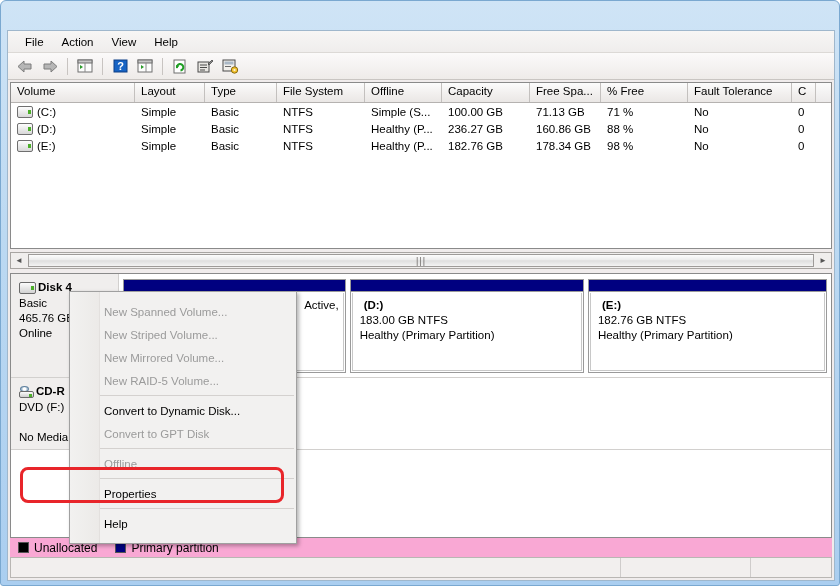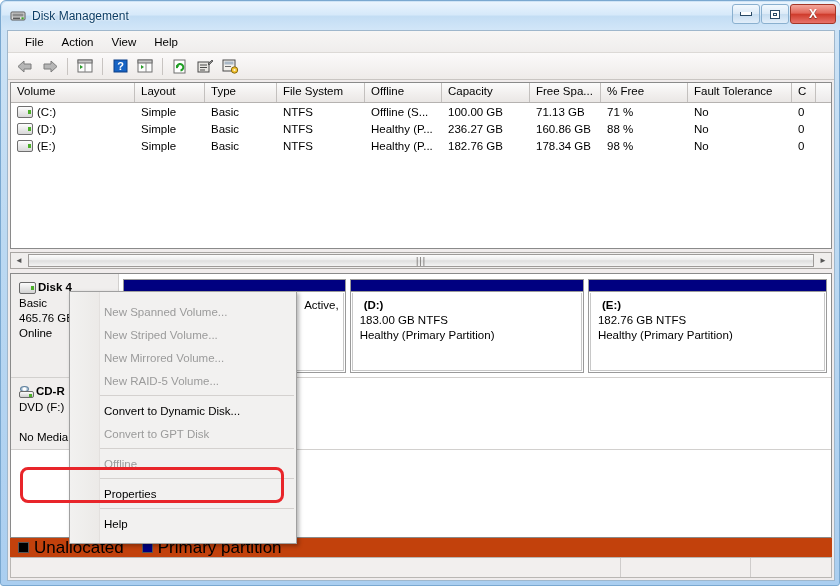--- a/index.html
+++ b/index.html
@@ -301,23 +301,23 @@
   }
   .part-label { font-weight: bold; padding-left: 4px; }
 
   
   #legend {
     height: 19px;
     display: flex;
     align-items: center;
     gap: 5px;
     padding-left: 8px;
-    font-size: 17px;
-    flex: 0 0 auto;
-    background: #c2410c;
+    font-size: 12px;
+    flex: 0 0 auto;
+    background: #f9a8d4;
     margin: 0 2px;
   }
   .sw { width: 11px; height: 11px; border: 1px solid #555; box-sizing: border-box; flex: 0 0 auto;}
   .leg-gap { width: 8px; }
 
   
   #statusbar {
     height: 21px;
     margin: 0 2px 2px 2px;
     background: #f2efee;
@@ -378,42 +378,20 @@
     left: 0; top: 0; bottom: 0; width: 29px;
     background: linear-gradient(to right, #f2f1f0, #eceaE8);
     border-right: 1px solid #e3e0de;
   }
 </style>
 </head>
 <body>
 
 <div id="window">
 
-  <div id="titlebar">
-    <div id="title-icon">
-      <svg width="16" height="16" viewBox="0 0 16 16">
-        <rect x="1" y="4" width="14" height="8" rx="1" fill="#dcdcdc" stroke="#5a5a5a"></rect>
-        <rect x="2.5" y="5.5" width="11" height="3" fill="#8c8c8c"></rect>
-        <rect x="3" y="9.5" width="7" height="1.6" fill="#5a5a5a"></rect>
-        <rect x="11.5" y="9.3" width="2.2" height="2" fill="#3fa52a"></rect>
-      </svg>
-    </div>
-    <div id="title-text">Disk Management</div>
-    <div id="winbuttons">
-      <div class="winbtn">
-          <span class="minbox"></span>
-        </div>
-      <div class="winbtn">
-          <span class="maxbox"></span>
-        </div>
-      <div class="winbtn close">
-          <span class="gl white">X</span>
-        </div>
-    </div>
-  </div>
 
   <div id="client">
 
     <div id="menubar">
       <div class="menu-item">File</div>
       <div class="menu-item">Action</div>
       <div class="menu-item">View</div>
       <div class="menu-item">Help</div>
     </div>
 
@@ -496,21 +474,21 @@
       <div id="vol-body">
 
         <div class="vrow">
           <div class="vc first" style="width:124px">
             <span class="drive-ico"></span>
             <span>(C:)</span>
           </div>
           <div class="vc" style="width:70px">Simple</div>
           <div class="vc" style="width:72px">Basic</div>
           <div class="vc" style="width:88px">NTFS</div>
-          <div class="vc" style="width:77px">Offline (S...</div>
+          <div class="vc" style="width:77px">Simple (S...</div>
           <div class="vc" style="width:88px">100.00 GB</div>
           <div class="vc" style="width:71px">71.13 GB</div>
           <div class="vc" style="width:87px">71 %</div>
           <div class="vc" style="width:104px">No</div>
           <div class="vc" style="width:24px">0</div>
         </div>
 
         <div class="vrow">
           <div class="vc first" style="width:124px">
             <span class="drive-ico"></span>

